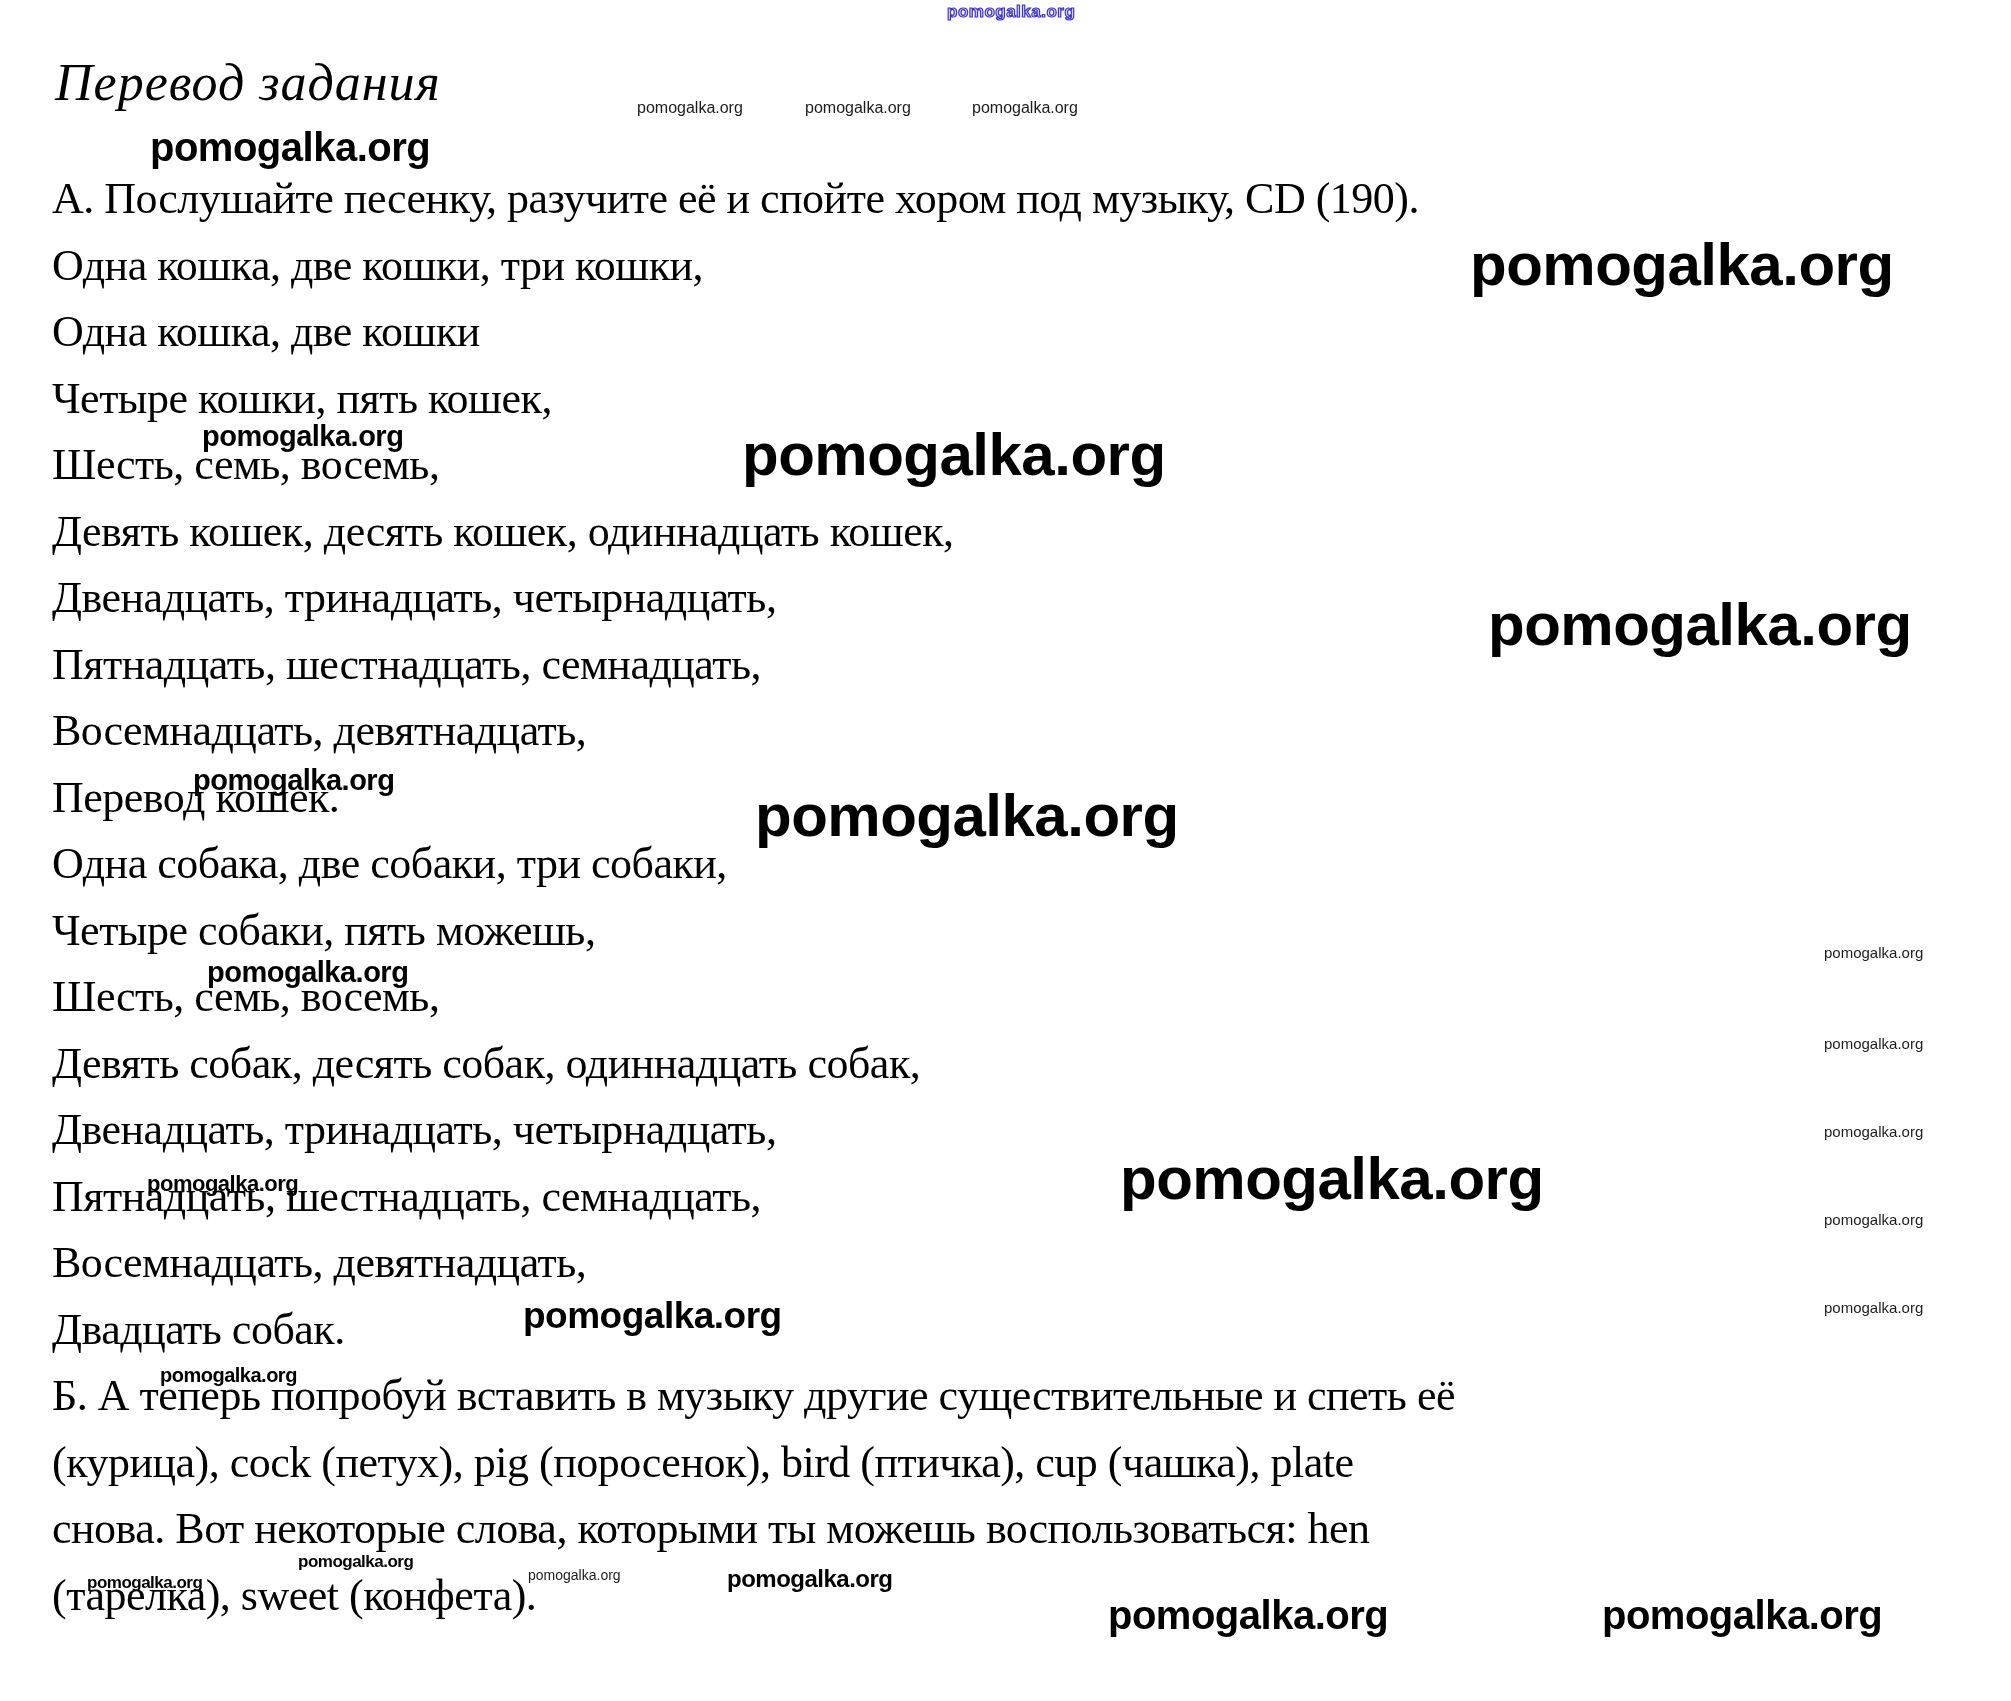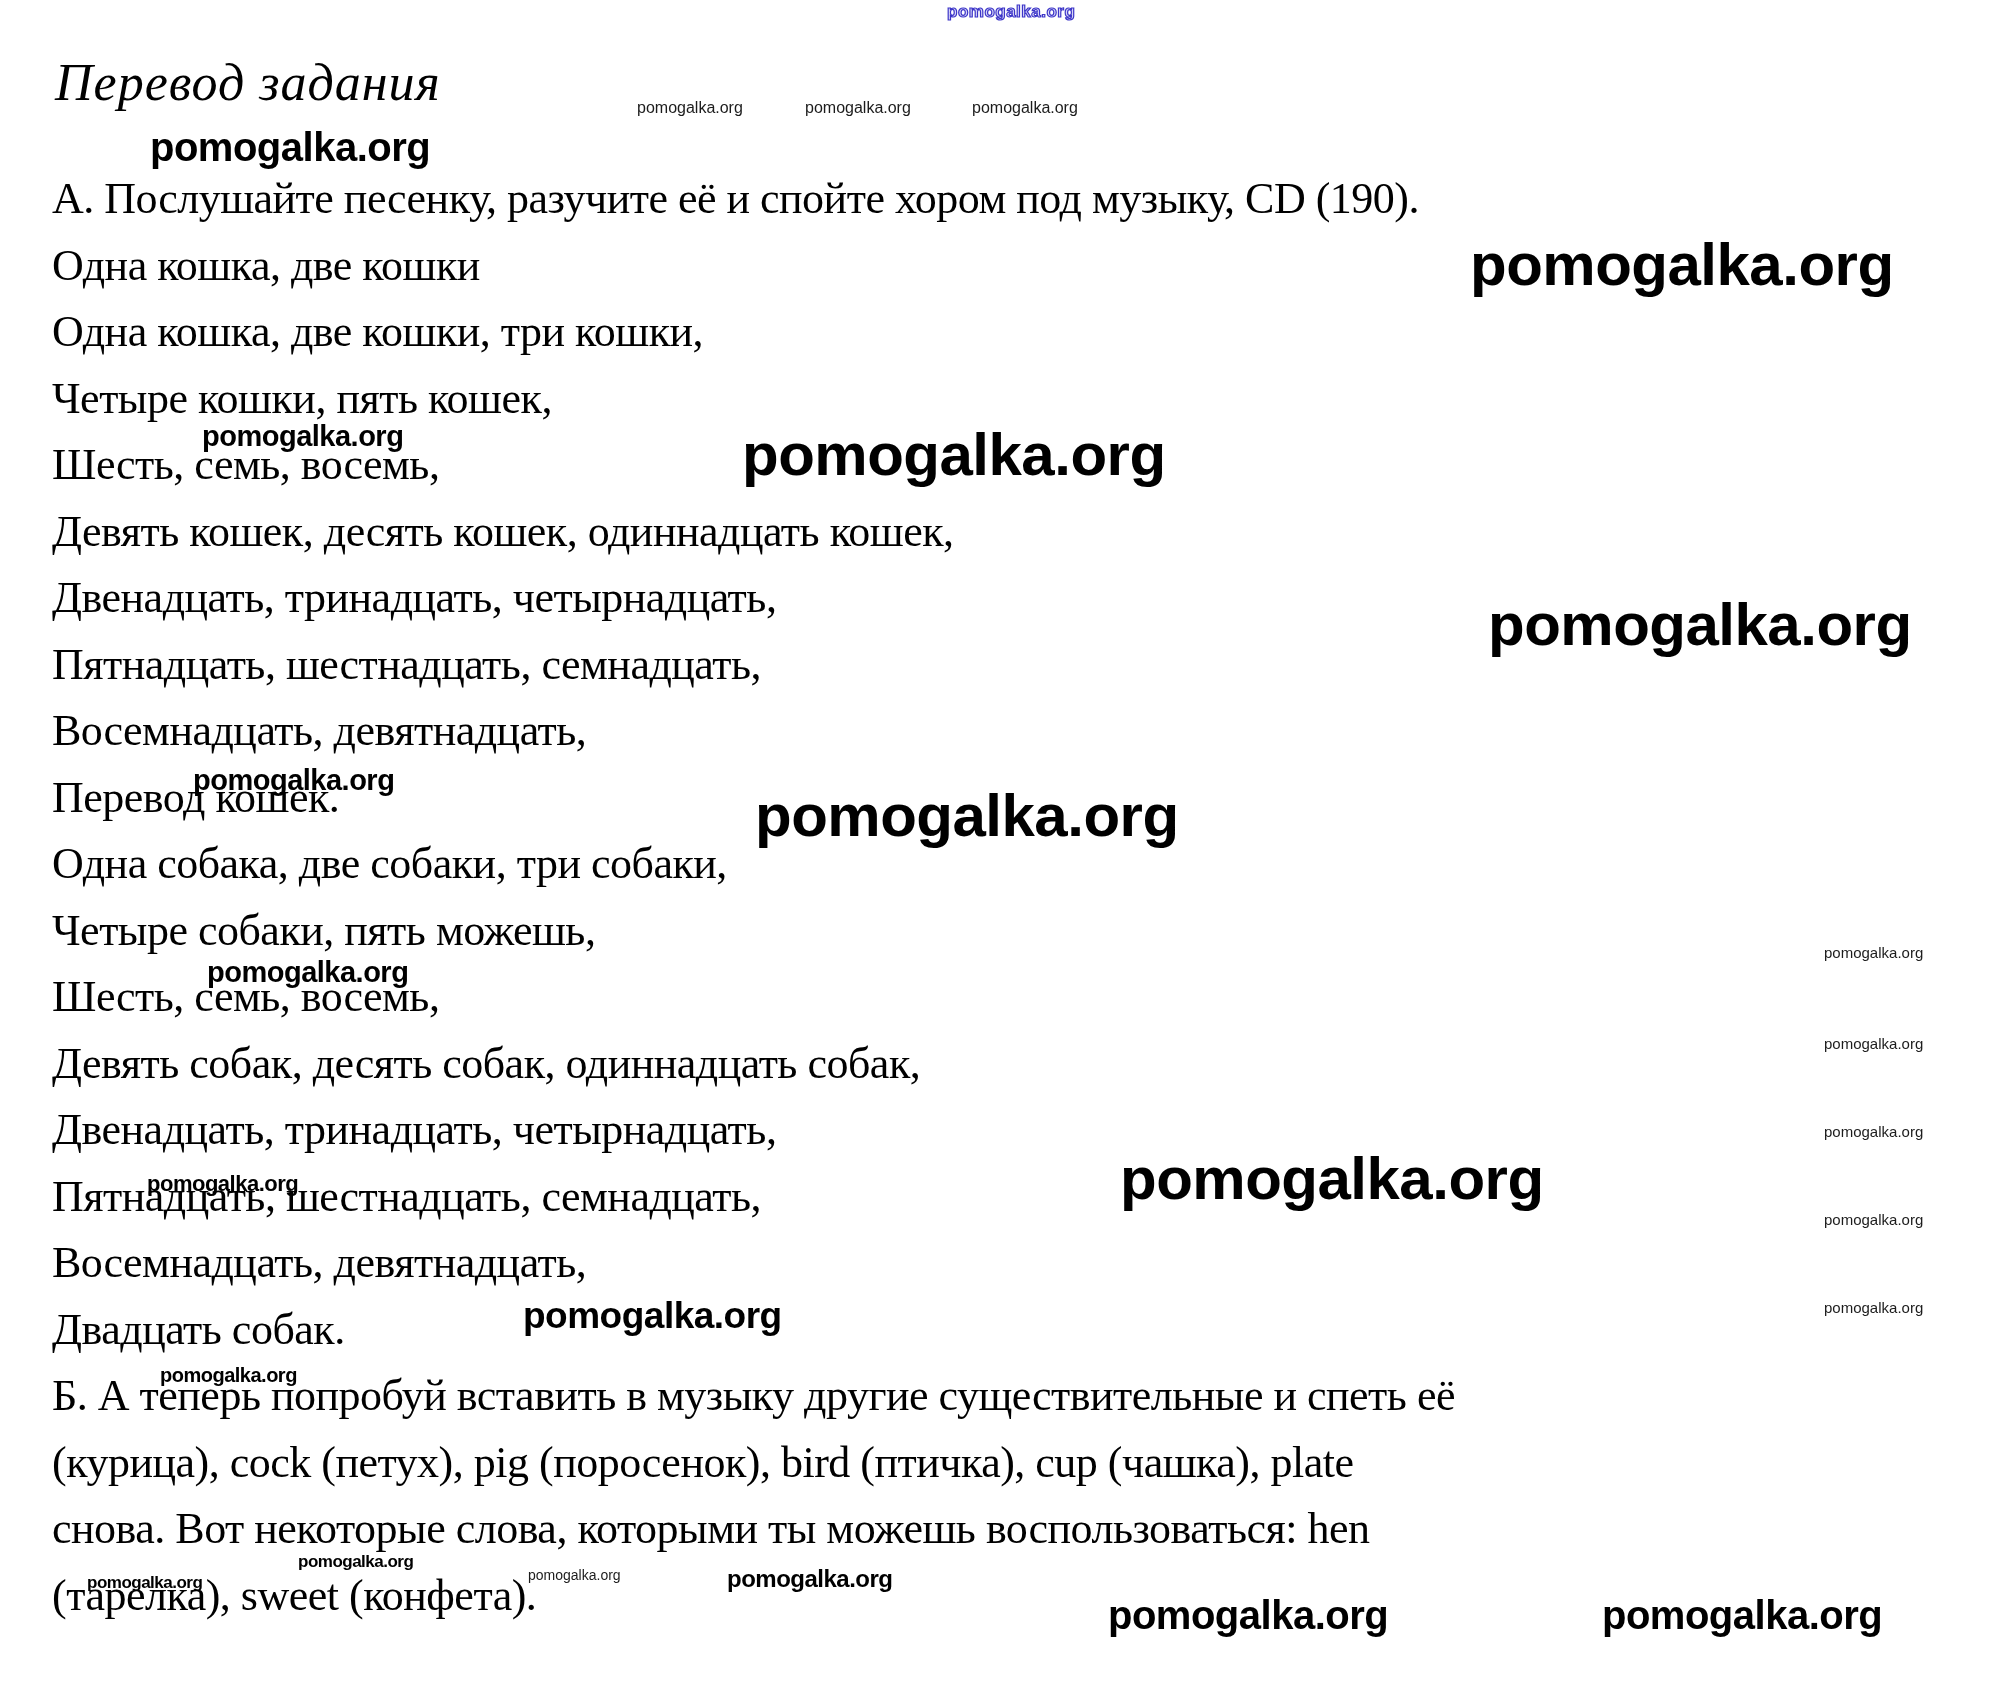--- a/index.html
+++ b/index.html
@@ -69,22 +69,22 @@
   }
 </style>
 </head>
 <body>
 
 <div id="page">
   <h1 id="page-title">Перевод задания</h1>
 
   <div id="lines-container">
       <div class="text-line">А. Послушайте песенку, разучите её и спойте хором под музыку, CD (190).</div>
+      <div class="text-line">Одна кошка, две кошки, три кошки,</div>
       <div class="text-line">Одна кошка, две кошки</div>
-      <div class="text-line">Одна кошка, две кошки, три кошки,</div>
       <div class="text-line">Четыре кошки, пять кошек,</div>
       <div class="text-line">Шесть, семь, восемь,</div>
       <div class="text-line">Девять кошек, десять кошек, одиннадцать кошек,</div>
       <div class="text-line">Двенадцать, тринадцать, четырнадцать,</div>
       <div class="text-line">Пятнадцать, шестнадцать, семнадцать,</div>
       <div class="text-line">Восемнадцать, девятнадцать,</div>
       <div class="text-line">Перевод кошек.</div>
       <div class="text-line">Одна собака, две собаки, три собаки,</div>
       <div class="text-line">Четыре собаки, пять можешь,</div>
       <div class="text-line">Шесть, семь, восемь,</div>

